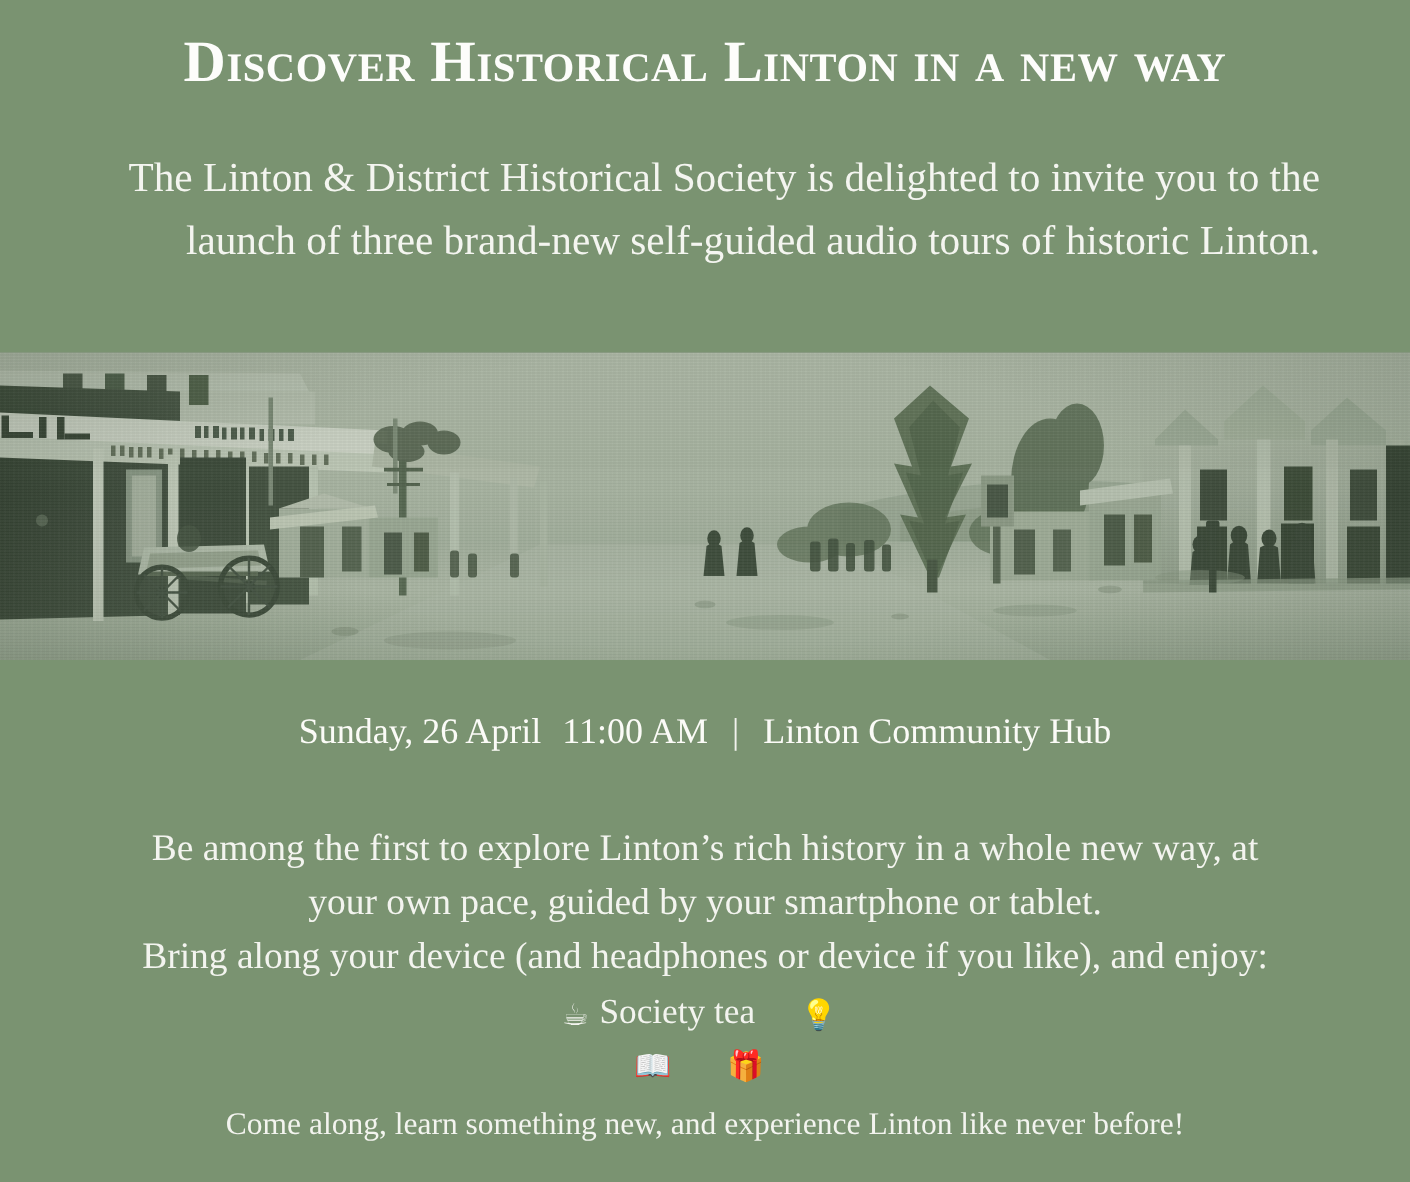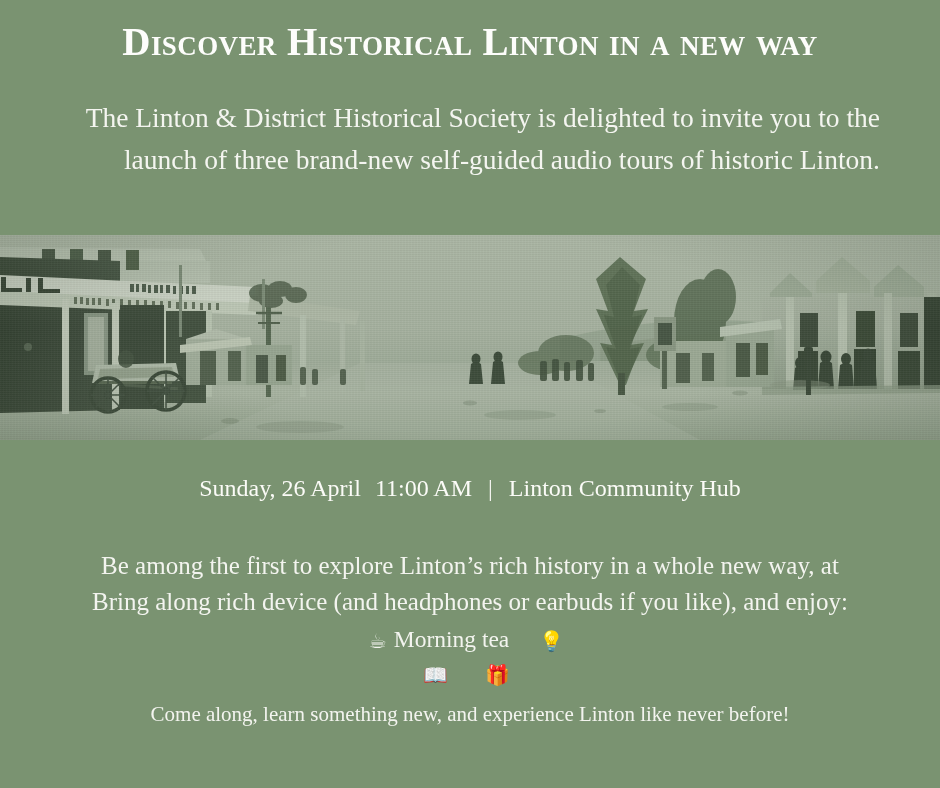--- a/index.html
+++ b/index.html
@@ -437,27 +437,28 @@
     <div class="photo-grain"></div>
     <div class="photo-vignette"></div>
   </div>
 
   <div class="event-line">
     <span class="seg">Sunday, 26 April</span><span class="gap-sm"></span><span class="seg">11:00 AM</span><span class="divider">|</span><span class="seg">Linton Community Hub</span>
   </div>
 
   <div class="body-copy">
     <div class="body-line">Be among the first to explore Linton’s rich history in a whole new way, at</div>
-    <div class="body-line tight">Bring along rich device (and headphones or earbuds if you like), and enjoy:</div>
+    <div class="body-line">your own pace, guided by your smartphone or tablet.</div>
+    <div class="body-line tight">Bring along your device (and headphones or device if you like), and enjoy:</div>
 
     <div class="perks">
       <div class="perk-row">
         <span class="perk-item">
           <span class="perk-emoji">☕</span>
-          <span>Morning tea</span>
+          <span>Society tea</span>
         </span>
         <span class="perk-item">
           <span class="perk-emoji">💡</span>
         </span>
       </div>
       <div class="perk-row">
         <span class="perk-item">
           <span class="perk-emoji">📖</span>
         </span>
         <span class="perk-item">

